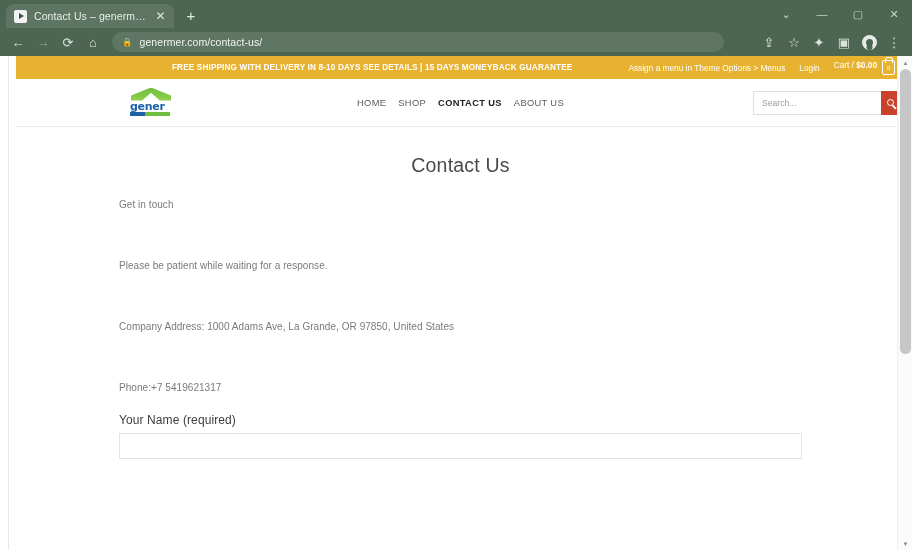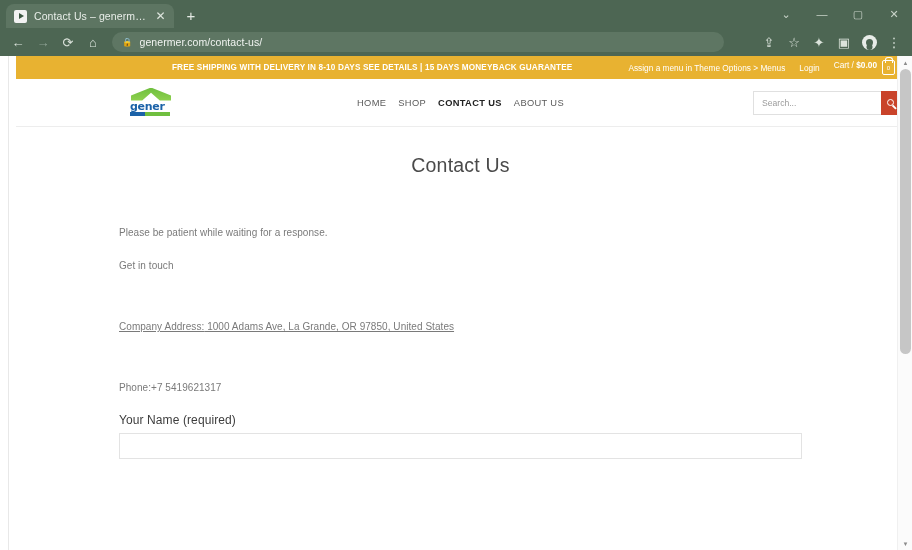--- a/index.html
+++ b/index.html
@@ -172,21 +172,21 @@
     margin: 27px 0 0 0; letter-spacing: .2px;
   }
   .content-inner { padding: 0 81px; }
   .para {
     font-size: 10px; color: #7a7a7a; margin: 0; letter-spacing: .05px;
     white-space: nowrap;
   }
   .para b { color: #5d5d5d; font-weight: bold; }
   .p-get { margin-top: 22px; }
   .p-patient { margin-top: 50px; }
-  .p-address { margin-top: 50px; text-decoration: underline; }
+  .p-address { margin-top: 50px; }
   .p-phone { margin-top: 50px; }
   .p-email { margin-top: 51px; }
 
   .form-label {
     font-size: 12px; color: #3d3d3d; font-weight: normal;
     margin-top: 20px; letter-spacing: .1px;
   }
   .form-input {
     display: block; width: 100%; height: 26px; margin-top: 6px;
     border: 1px solid #e3e3e3; background: #ffffff; outline: none;
@@ -287,22 +287,22 @@
           <input type="text" placeholder="Search..." style="">
           <button class="search-btn">
               <span></span>
             </button>
         </div>
       </div>
 
       <div class="content">
         <h1 class="page-title">Contact Us</h1>
         <div class="content-inner">
+          <p class="para p-get">Get in touch</p>
           <p class="para p-patient">Please be patient while waiting for a response.</p>
-          <p class="para p-get">Get in touch</p>
           <p class="para p-address"><span>Company Address:</span><span> 1000 Adams Ave, La Grande, OR 97850, United States</span></p>
           <p class="para p-phone"><span>Phone:</span><span>+7 5419621317</span></p>
 
           <div class="form-label">Your Name (required)</div>
           <input class="form-input" type="text" style="">
 
         </div>
       </div>
     </div>
 

